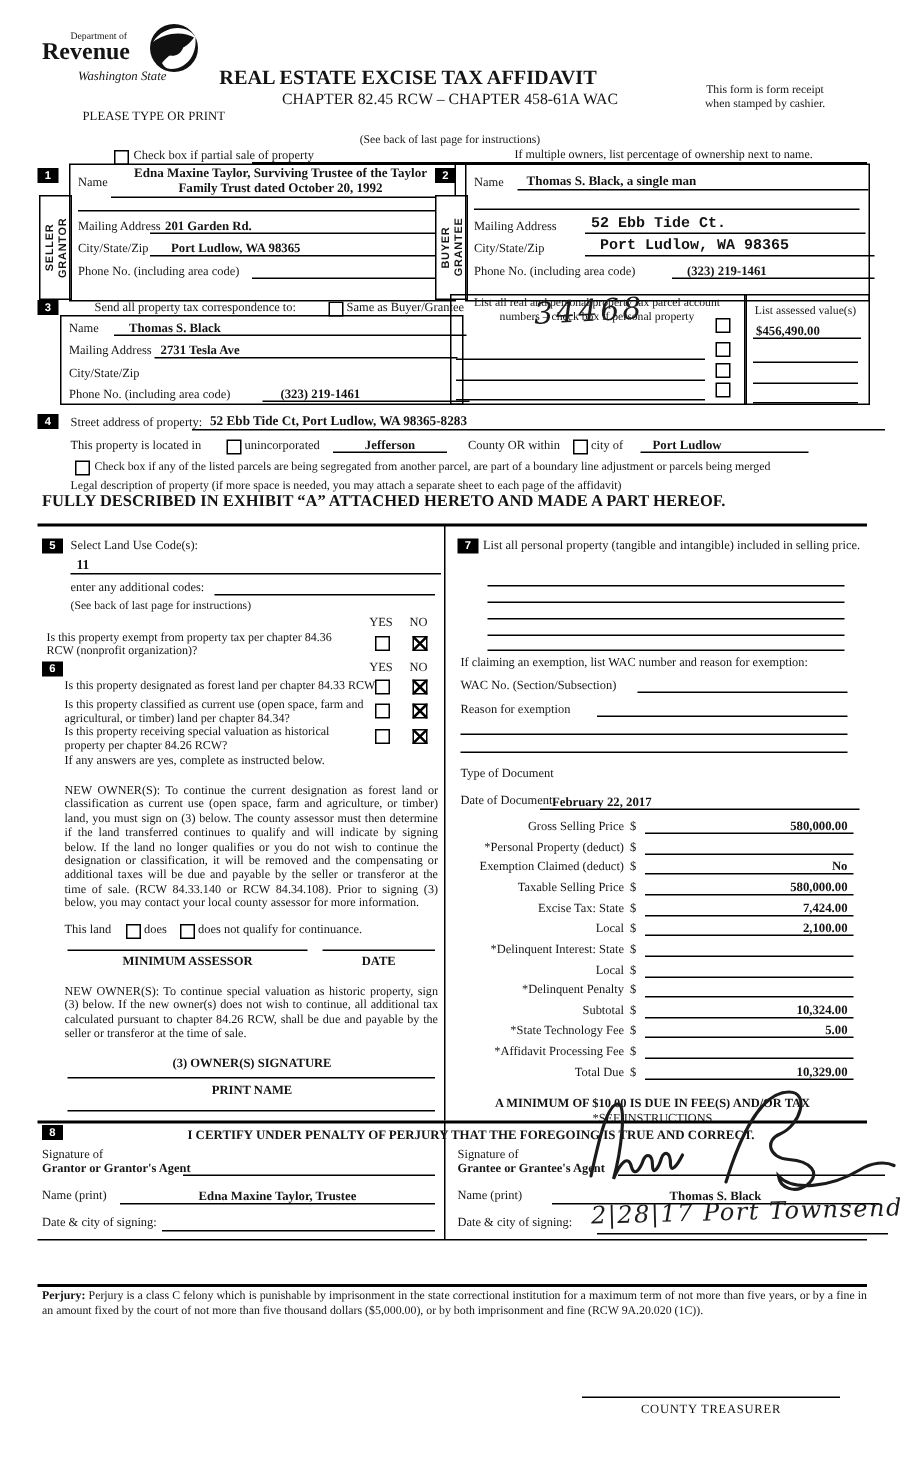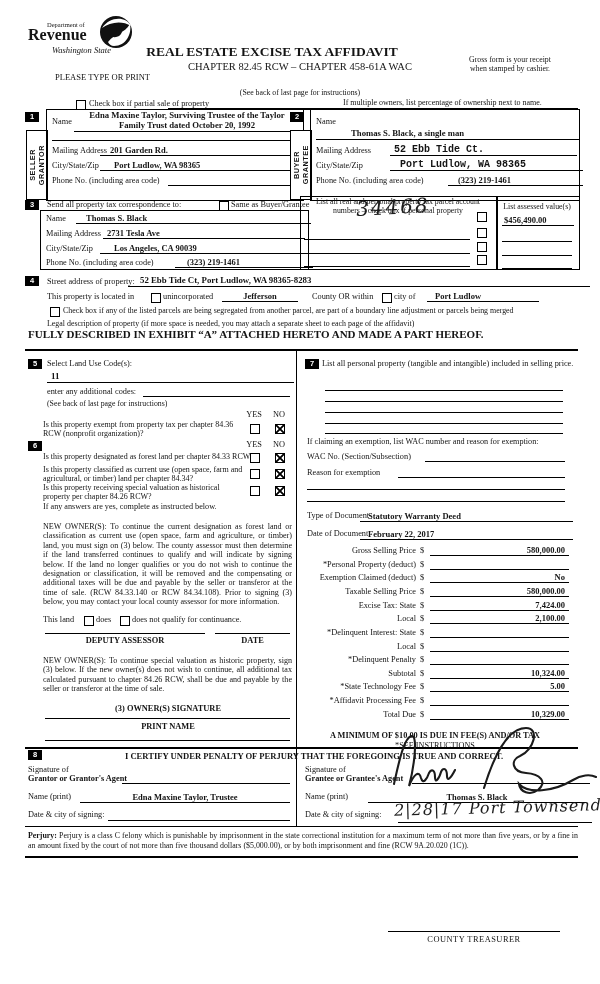--- a/index.html
+++ b/index.html
@@ -42,21 +42,21 @@
     <path d="M16,14 C22,12 27,15 26,20 C24,26 16,27 13,22 C15,23 21,22 21,18 C21,15 18,14 16,14 Z" fill="#111"></path>
   </svg>
   <span class="t" style="left:47px;top:21px;font-size:6.5px">Department of</span>
   <span class="t b" style="left:28px;top:26px;font-size:16px">Revenue</span>
   <span class="t i" style="left:52px;top:45px;font-size:8.5px">Washington State</span>
 
   <span class="t b c" style="left:0;top:44px;width:544px;font-size:13.5px">REAL ESTATE EXCISE TAX AFFIDAVIT</span>
   <span class="t c" style="left:0;top:61px;width:600px;font-size:10.5px">CHAPTER 82.45 RCW – CHAPTER 458-61A WAC</span>
   <span class="t" style="left:55px;top:72px;font-size:8.5px">PLEASE TYPE OR PRINT</span>
   <span class="t c sm" style="left:0;top:88px;width:600px">(See back of last page for instructions)</span>
-  <span class="t c sm" style="left:445px;top:55px;width:130px">Gross form is your receipt</span>
+  <span class="t c sm" style="left:445px;top:55px;width:130px">This form is form receipt</span>
   <span class="t c sm" style="left:445px;top:64px;width:130px">when stamped by cashier.</span>
 
   <span class="cb" style="left:76px;top:100px"></span>
   <span class="t" style="left:89px;top:99px">Check box if partial sale of property</span>
   <span class="t sm" style="left:343px;top:98px;font-size:8px">If multiple owners, list percentage of ownership next to name.</span>
   <div class="hline" style="left:168px;top:108px;width:410px;height:2px"></div>
 
   <span class="tile" style="left:25px;top:112px">1</span>
   <div class="vstrip" style="left:26px;top:130px;width:20px;height:68px">
     <span class="vtext">SELLER</span>
@@ -74,40 +74,39 @@
   <span class="t" style="left:52px;top:176px">Phone No. (including area code)</span>
   <div class="f" style="left:168px;top:174px;width:130px;height:11px;padding-left:8px"></div>
 
   <span class="tile" style="left:290px;top:112px">2</span>
   <div class="vstrip" style="left:290px;top:130px;width:20px;height:68px">
     <span class="vtext">BUYER</span>
     <span class="vtext">GRANTEE</span>
   </div>
   <div class="rect" style="left:310px;top:109px;width:268px;height:90px"></div>
   <span class="t" style="left:316px;top:117px">Name</span>
-  <div class="f" style="left:345px;top:127px;width:228px;height:12px;padding-left:6px;font-size:8.7px">Thomas S. Black, a single man</div>
+  <div class="f" style="left:345px;top:114px;width:228px;height:12px;padding-left:6px;font-size:8.7px">Thomas S. Black, a single man</div>
   <div class="f" style="left:316px;top:130px;width:257px;height:9px"></div>
   <span class="t" style="left:316px;top:146px">Mailing Address</span>
   <div class="f mono" style="left:390px;top:142px;width:183px;height:13px;padding-left:4px;font-size:10px">52 Ebb Tide Ct.</div>
   <span class="t" style="left:316px;top:161px">City/State/Zip</span>
   <div class="f mono" style="left:390px;top:157px;width:183px;height:13px;padding-left:10px;font-size:10px">Port Ludlow, WA 98365</div>
   <span class="t" style="left:316px;top:176px">Phone No. (including area code)</span>
   <div class="f" style="left:448px;top:174px;width:125px;height:11px;padding-left:10px">(323) 219-1461</div>
 
   <span class="tile" style="left:25px;top:200px">3</span>
-  <span class="t" style="left:47px;top:200px">Send all property tax correspondence to:</span>
+  <span class="t" style="left:63px;top:200px">Send all property tax correspondence to:</span>
   <span class="cb" style="left:219px;top:201px"></span>
   <span class="t" style="left:231px;top:200px">Same as Buyer/Grantee</span>
   <div class="rect" style="left:40px;top:210px;width:267px;height:58px"></div>
   <span class="t" style="left:46px;top:214px">Name</span>
   <div class="f" style="left:76px;top:212px;width:225px;height:11px;padding-left:10px">Thomas S. Black</div>
   <span class="t" style="left:46px;top:229px">Mailing Address</span>
   <div class="f" style="left:103px;top:227px;width:198px;height:11px;padding-left:4px">2731 Tesla Ave</div>
   <span class="t" style="left:46px;top:244px">City/State/Zip</span>
-  <div class="f" style="left:100px;top:242px;width:201px;height:11px;padding-left:14px">Los Angeles, CA 90039</div>
   <span class="t" style="left:46px;top:258px">Phone No. (including area code)</span>
   <div class="f" style="left:175px;top:256px;width:126px;height:11px;padding-left:12px">(323) 219-1461</div>
 
   <div class="rect" style="left:300px;top:196px;width:196px;height:72px"></div>
   <div class="rect" style="left:496px;top:196px;width:82px;height:72px"></div>
   <div class="t c sm" style="left:302px;top:197px;width:192px">List all real and personal property tax parcel account numbers – check box if personal property</div>
   <span class="t hand" style="left:356px;top:196px;font-size:20px;letter-spacing:2px;transform:rotate(-3deg)">34468</span>
   <span class="cb" style="left:477px;top:212px"></span>
   <div class="f" style="left:304px;top:231px;width:166px;height:8px"></div>
   <span class="cb" style="left:477px;top:228px"></span>
@@ -141,21 +140,21 @@
   <div class="vline" style="left:296px;top:350px;height:397px"></div>
 
   <span class="tile" style="left:28px;top:359px">5</span>
   <span class="t" style="left:47px;top:359px">Select Land Use Code(s):</span>
   <div class="f" style="left:47px;top:369px;width:243px;height:13px;padding-left:4px;font-size:9px">11</div>
   <span class="t" style="left:47px;top:387px">enter any additional codes:</span>
   <div class="f" style="left:143px;top:386px;width:147px;height:10px"></div>
   <span class="t sm" style="left:47px;top:399px">(See back of last page for instructions)</span>
   <span class="t c" style="left:242px;top:410px;width:24px">YES</span>
   <span class="t c" style="left:268px;top:410px;width:22px">NO</span>
-  <span class="t" style="left:43px;top:420px;width:195px;font-size:8px">Is this property exempt from property tax per chapter 84.36 RCW (nonprofit organization)?</span>
+  <span class="t" style="left:31px;top:420px;width:195px;font-size:8px">Is this property exempt from property tax per chapter 84.36 RCW (nonprofit organization)?</span>
   <span class="cb" style="left:250px;top:424px"></span>
   <span class="cb checked" style="left:275px;top:424px"></span>
 
   <span class="tile" style="left:28px;top:441px">6</span>
   <span class="t c" style="left:242px;top:440px;width:24px">YES</span>
   <span class="t c" style="left:268px;top:440px;width:22px">NO</span>
   <span class="t" style="left:43px;top:452px;width:210px;font-size:8px;white-space:nowrap">Is this property designated as forest land per chapter 84.33 RCW?</span>
   <span class="cb" style="left:250px;top:453px"></span>
   <span class="cb checked" style="left:275px;top:453px"></span>
   <span class="t" style="left:43px;top:465px;width:205px;font-size:8px">Is this property classified as current use (open space, farm and agricultural, or timber) land per chapter 84.34?</span>
@@ -166,21 +165,21 @@
   <span class="cb checked" style="left:275px;top:486px"></span>
   <span class="t" style="left:43px;top:502px;font-size:8.2px">If any answers are yes, complete as instructed below.</span>
   <div class="t j" style="left:43px;top:522px;width:249px;font-size:8.1px;line-height:1.16">NEW OWNER(S): To continue the current designation as forest land or classification as current use (open space, farm and agriculture, or timber) land, you must sign on (3) below.  The county assessor must then determine if the land transferred continues to qualify and will indicate by signing below.  If the land no longer qualifies or you do not wish to continue the designation or classification, it will be removed and the compensating or additional taxes will be due and payable by the seller or transferor at the time of sale.  (RCW 84.33.140 or RCW 84.34.108). Prior to signing (3) below, you may contact your local county assessor for more information.</div>
   <span class="t" style="left:43px;top:615px">This land</span>
   <span class="cb" style="left:84px;top:616px"></span>
   <span class="t" style="left:96px;top:615px">does</span>
   <span class="cb" style="left:120px;top:616px"></span>
   <span class="t" style="left:132px;top:615px">does not qualify for continuance.</span>
   <div class="f" style="left:45px;top:625px;width:160px;height:8px"></div>
   <div class="f" style="left:215px;top:625px;width:75px;height:8px"></div>
-  <span class="t b c" style="left:45px;top:636px;width:160px;font-size:8.4px">DEPUTY ASSESSOR</span>
+  <span class="t b c" style="left:45px;top:636px;width:160px;font-size:8.4px">MINIMUM ASSESSOR</span>
   <span class="t b c" style="left:215px;top:636px;width:75px;font-size:8.4px">DATE</span>
   <div class="t j" style="left:43px;top:656px;width:249px;font-size:8.1px;line-height:1.16">NEW OWNER(S):  To continue special valuation as historic property, sign (3) below.  If the new owner(s) does not wish to continue, all additional tax calculated pursuant to chapter 84.26 RCW, shall be due and payable by the seller or transferor at the time of sale.</div>
   <span class="t b c" style="left:43px;top:704px;width:250px;font-size:8.4px">(3)  OWNER(S) SIGNATURE</span>
   <div class="hline" style="left:45px;top:718px;width:245px"></div>
   <span class="t b c" style="left:43px;top:722px;width:250px;font-size:8.4px">PRINT NAME</span>
   <div class="hline" style="left:45px;top:740px;width:245px"></div>
 
   <span class="tile" style="left:305px;top:359px">7</span>
   <div class="t" style="left:322px;top:359px;width:255px">List all personal property (tangible and intangible) included in selling price.</div>
   <div class="f" style="left:325px;top:382px;width:238px;height:8px"></div>
@@ -190,21 +189,20 @@
   <div class="f" style="left:325px;top:425px;width:238px;height:8px"></div>
   <span class="t" style="left:307px;top:437px;width:270px;font-size:8.2px">If claiming an exemption, list WAC number and reason for exemption:</span>
   <span class="t" style="left:307px;top:452px">WAC No. (Section/Subsection)</span>
   <div class="f" style="left:425px;top:451px;width:140px;height:10px"></div>
   <span class="t" style="left:307px;top:468px">Reason for exemption</span>
   <div class="f" style="left:398px;top:467px;width:167px;height:10px"></div>
   <div class="f" style="left:307px;top:481px;width:258px;height:8px"></div>
   <div class="f" style="left:307px;top:493px;width:258px;height:8px"></div>
 
   <span class="t" style="left:307px;top:511px">Type of Document</span>
-  <div class="f" style="left:360px;top:509px;width:205px;height:12px;padding-left:8px">Statutory Warranty Deed</div>
   <span class="t" style="left:307px;top:529px">Date of Document</span>
   <div class="f" style="left:360px;top:527px;width:205px;height:12px;padding-left:8px">February 22, 2017</div>
 
   <span class="t r" style="left:300px;top:546px;width:116px">Gross Selling Price</span>
     <span class="t" style="left:420px;top:546px">$</span>
     <div class="f r" style="left:430px;top:544px;width:135px;height:11px;justify-content:flex-end;padding-right:4px">580,000.00</div>
   <span class="t r" style="left:300px;top:560px;width:116px">*Personal Property (deduct)</span>
     <span class="t" style="left:420px;top:560px">$</span>
     <div class="f r" style="left:430px;top:558px;width:135px;height:11px;justify-content:flex-end;padding-right:4px"></div>
   <span class="t r" style="left:300px;top:573px;width:116px">Exemption Claimed (deduct)</span>
@@ -265,21 +263,21 @@
   <span class="t" style="left:305px;top:810px">Date &amp; city of signing:</span>
   <div class="f" style="left:398px;top:806px;width:194px;height:16px"></div>
   <span class="t hand" style="left:394px;top:799px;font-size:16px;letter-spacing:1px;transform:rotate(-1.5deg);white-space:nowrap">2|28|17  Port Townsend</span>
 
   <svg class="t" style="left:388px;top:724px" width="212" height="82" viewBox="0 0 212 82">
     <path d="M6,60 C10,42 16,12 24,12 C30,12 26,44 21,62 C26,50 31,46 33,54 C35,61 39,55 41,49 C43,45 47,45 47,53 C47,60 51,55 53,48 C55,43 59,44 59,52 C59,58 63,54 67,46" fill="none" stroke="#1b1b1b" stroke-width="2.1" stroke-linecap="round"></path>
     <path d="M96,64 C104,38 118,4 138,4 C152,4 146,26 132,32 C122,36 124,48 138,49 C152,50 160,58 150,66 C142,72 132,68 131,60 C140,70 165,68 185,56 C193,51 202,50 208,53" fill="none" stroke="#1b1b1b" stroke-width="2.1" stroke-linecap="round"></path>
   </svg>
 
   <div class="hline" style="left:25px;top:826px;width:553px"></div>
-  <div class="t j" style="left:28px;top:831px;width:550px;font-size:7.9px;line-height:1.25">
+  <div class="t j" style="left:28px;top:859px;width:550px;font-size:7.9px;line-height:1.25">
     <span class="b">Perjury:</span>
     <span>Perjury is a class C felony which is punishable by imprisonment in the state correctional institution for a maximum term of not more than five years, or by a fine in an amount fixed by the court of not more than five thousand dollars ($5,000.00), or by both imprisonment and fine (RCW 9A.20.020 (1C)).</span>
   </div>
   <div class="hline" style="left:25px;top:856px;width:553px;height:1.5px"></div>
 
   <div class="hline" style="left:388px;top:931px;width:172px"></div>
   <span class="t c" style="left:388px;top:935px;width:172px;font-size:8.4px;letter-spacing:.5px">COUNTY TREASURER</span>
 
 </div>
 

